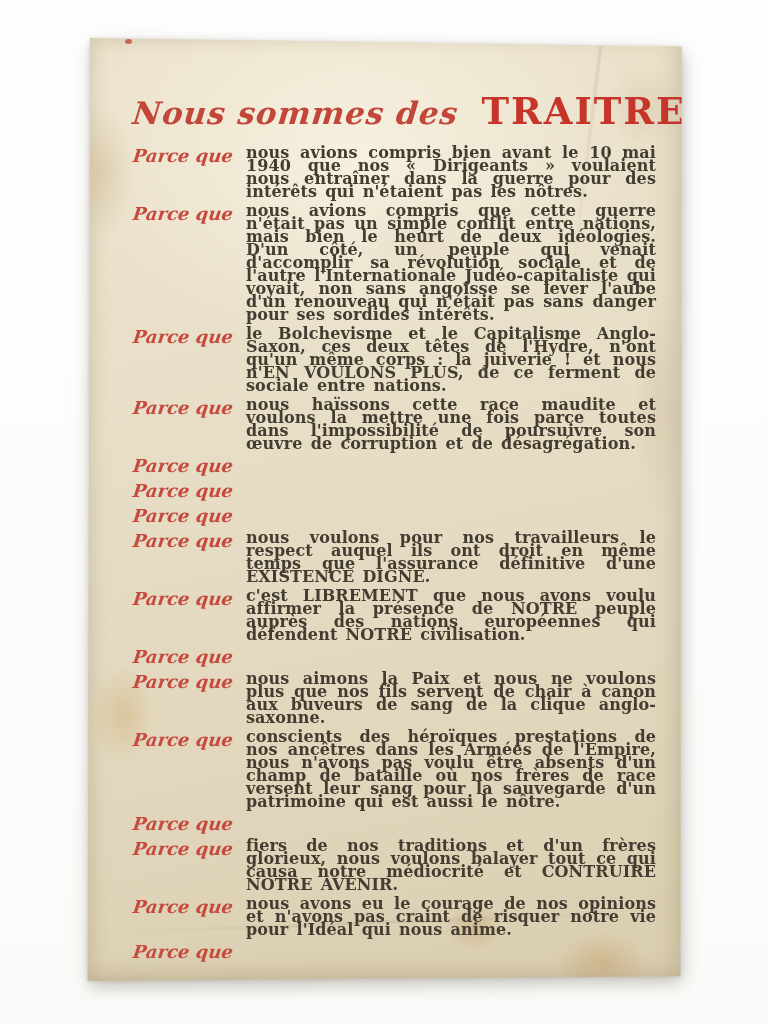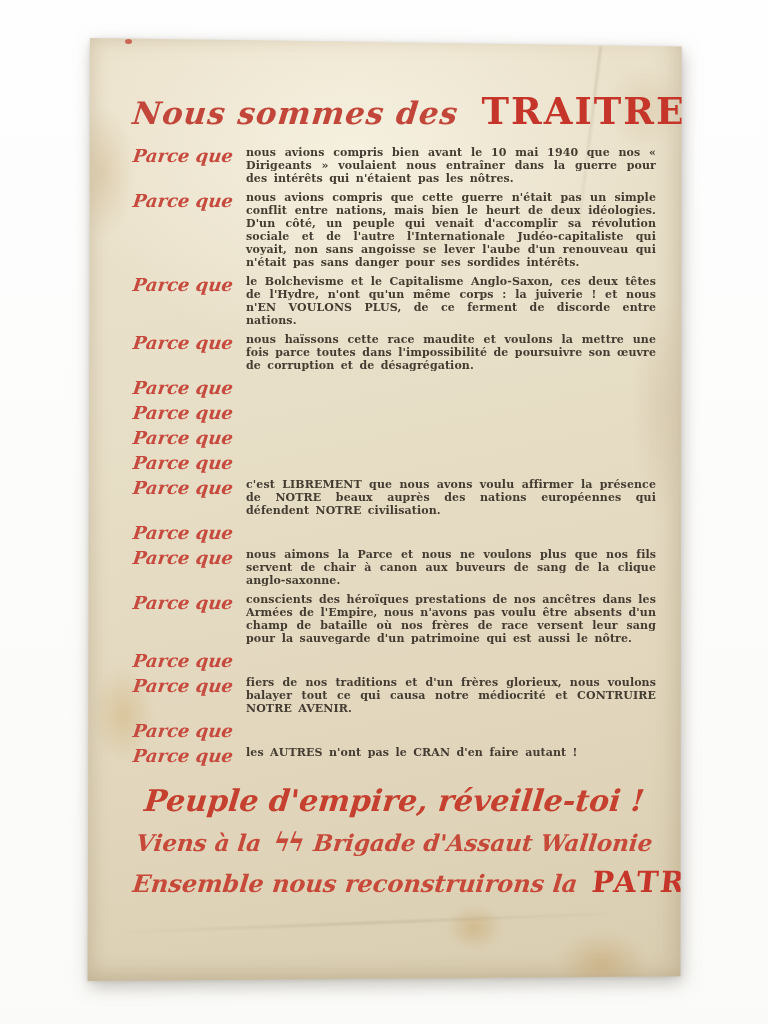--- a/index.html
+++ b/index.html
@@ -58,21 +58,21 @@
   .para { display: flex; align-items: flex-start; }
   .lead {
     flex: 0 0 88px; text-align: right;
     font-family: "DejaVu Serif", serif; font-style: italic; font-weight: bold;
     font-size: 18px; line-height: 1; color: #c64a3e;
     transform: skewX(-7deg); padding-top: 1px; white-space: nowrap;
   }
   .ptext {
     flex: 1; margin-left: 13px;
     font-family: "DejaVu Serif", serif; font-weight: bold;
-    font-size: 11px; line-height: 13px; color: #443c31;
+    font-size: 16px; line-height: 13px; color: #443c31;
     text-align: justify; word-spacing: 2.5px; letter-spacing: 0.1px;
   }
 
   .closing { text-align: center; color: #c7493a; }
   .c1 { margin-top: 18px; font-style: italic; font-weight: bold; font-size: 30px;
         transform: skewX(-6deg); color: #c6402f; white-space: nowrap; }
   .c2 { margin-top: 9px; font-style: italic; font-weight: bold; font-size: 23px;
         transform: skewX(-6deg); white-space: nowrap; }
   .ss-runes { font-style: normal; font-size: 26px; letter-spacing: -3px; padding: 0 4px; }
   .c3 { margin-top: 8px; font-style: italic; font-weight: bold; font-size: 24px;
@@ -109,66 +109,67 @@
           <div class="para">
             <span class="lead">Parce que</span>
             <p class="ptext">nous avions compris bien avant le 10 mai 1940 que nos « Dirigeants » voulaient nous entraîner dans la guerre pour des intérêts qui n'étaient pas les nôtres.</p>
           </div>
           <div class="para">
             <span class="lead">Parce que</span>
             <p class="ptext">nous avions compris que cette guerre n'était pas un simple conflit entre nations, mais bien le heurt de deux idéologies. D'un côté, un peuple qui venait d'accomplir sa révolution sociale et de l'autre l'Internationale Judéo-capitaliste qui voyait, non sans angoisse se lever l'aube d'un renouveau qui n'était pas sans danger pour ses sordides intérêts.</p>
           </div>
           <div class="para">
             <span class="lead">Parce que</span>
-            <p class="ptext">le Bolchevisme et le Capitalisme Anglo-Saxon, ces deux têtes de l'Hydre, n'ont qu'un même corps : la juiverie ! et nous n'EN VOULONS PLUS, de ce ferment de discorde entre nations.</p>
+            <p class="ptext">le Bolchevisme et le Capitalisme Anglo-Saxon, ces deux têtes de l'Hydre, n'ont qu'un même corps : la juiverie ! et nous n'EN VOULONS PLUS, de ce ferment de sociale entre nations.</p>
           </div>
           <div class="para">
             <span class="lead">Parce que</span>
             <p class="ptext">nous haïssons cette race maudite et voulons la mettre une fois parce toutes dans l'impossibilité de poursuivre son œuvre de corruption et de désagrégation.</p>
           </div>
           <div class="para">
             <span class="lead">Parce que</span>
           </div>
           <div class="para">
             <span class="lead">Parce que</span>
           </div>
           <div class="para">
             <span class="lead">Parce que</span>
           </div>
           <div class="para">
             <span class="lead">Parce que</span>
+            <p class="ptext">nous voulons pour nos travailleurs le respect auquel ils ont droit en même temps que l'assurance définitive d'une EXISTENCE DIGNE.</p>
           </div>
           <div class="para">
             <span class="lead">Parce que</span>
-            <p class="ptext">c'est LIBREMENT que nous avons voulu affirmer la présence de NOTRE beaux auprès des nations européennes qui défendent NOTRE civilisation.</p>
+            <p class="ptext">c'est LIBREMENT que nous avons voulu affirmer la présence de NOTRE peuple auprès des nations européennes qui défendent NOTRE civilisation.</p>
           </div>
           <div class="para">
             <span class="lead">Parce que</span>
           </div>
           <div class="para">
             <span class="lead">Parce que</span>
-            <p class="ptext">nous aimons la Parce et nous ne voulons plus que nos fils servent de chair à canon aux buveurs de sang de la clique anglo-saxonne.</p>
+            <p class="ptext">nous aimons la Paix et nous ne voulons plus que nos fils servent de chair à canon aux buveurs de sang de la clique anglo-saxonne.</p>
           </div>
           <div class="para">
             <span class="lead">Parce que</span>
             <p class="ptext">conscients des héroïques prestations de nos ancêtres dans les Armées de l'Empire, nous n'avons pas voulu être absents d'un champ de bataille où nos frères de race versent leur sang pour la sauvegarde d'un patrimoine qui est aussi le nôtre.</p>
           </div>
           <div class="para">
             <span class="lead">Parce que</span>
           </div>
           <div class="para">
             <span class="lead">Parce que</span>
             <p class="ptext">fiers de nos traditions et d'un frères glorieux, nous voulons balayer tout ce qui causa notre médiocrité et CONTRUIRE NOTRE AVENIR.</p>
           </div>
           <div class="para">
             <span class="lead">Parce que</span>
+            <p class="ptext">nous avons eu le courage de nos opinions et n'avons pas craint de risquer notre vie pour l'Idéal qui nous anime.</p>
           </div>
           <div class="para">
             <span class="lead">Parce que</span>
-            <p class="ptext">les AUTRES n'ont pas le CRAN d'en faire autant !</p>
           </div>
         </div>
 
         <div class="closing">
           <div class="c1">Peuple d'empire, réveille-toi !</div>
           <div class="c2">
             <span>Viens à la</span>
             <span class="ss-runes">ϟϟ</span>
             <span>Brigade d'Assaut Wallonie</span>
           </div>

